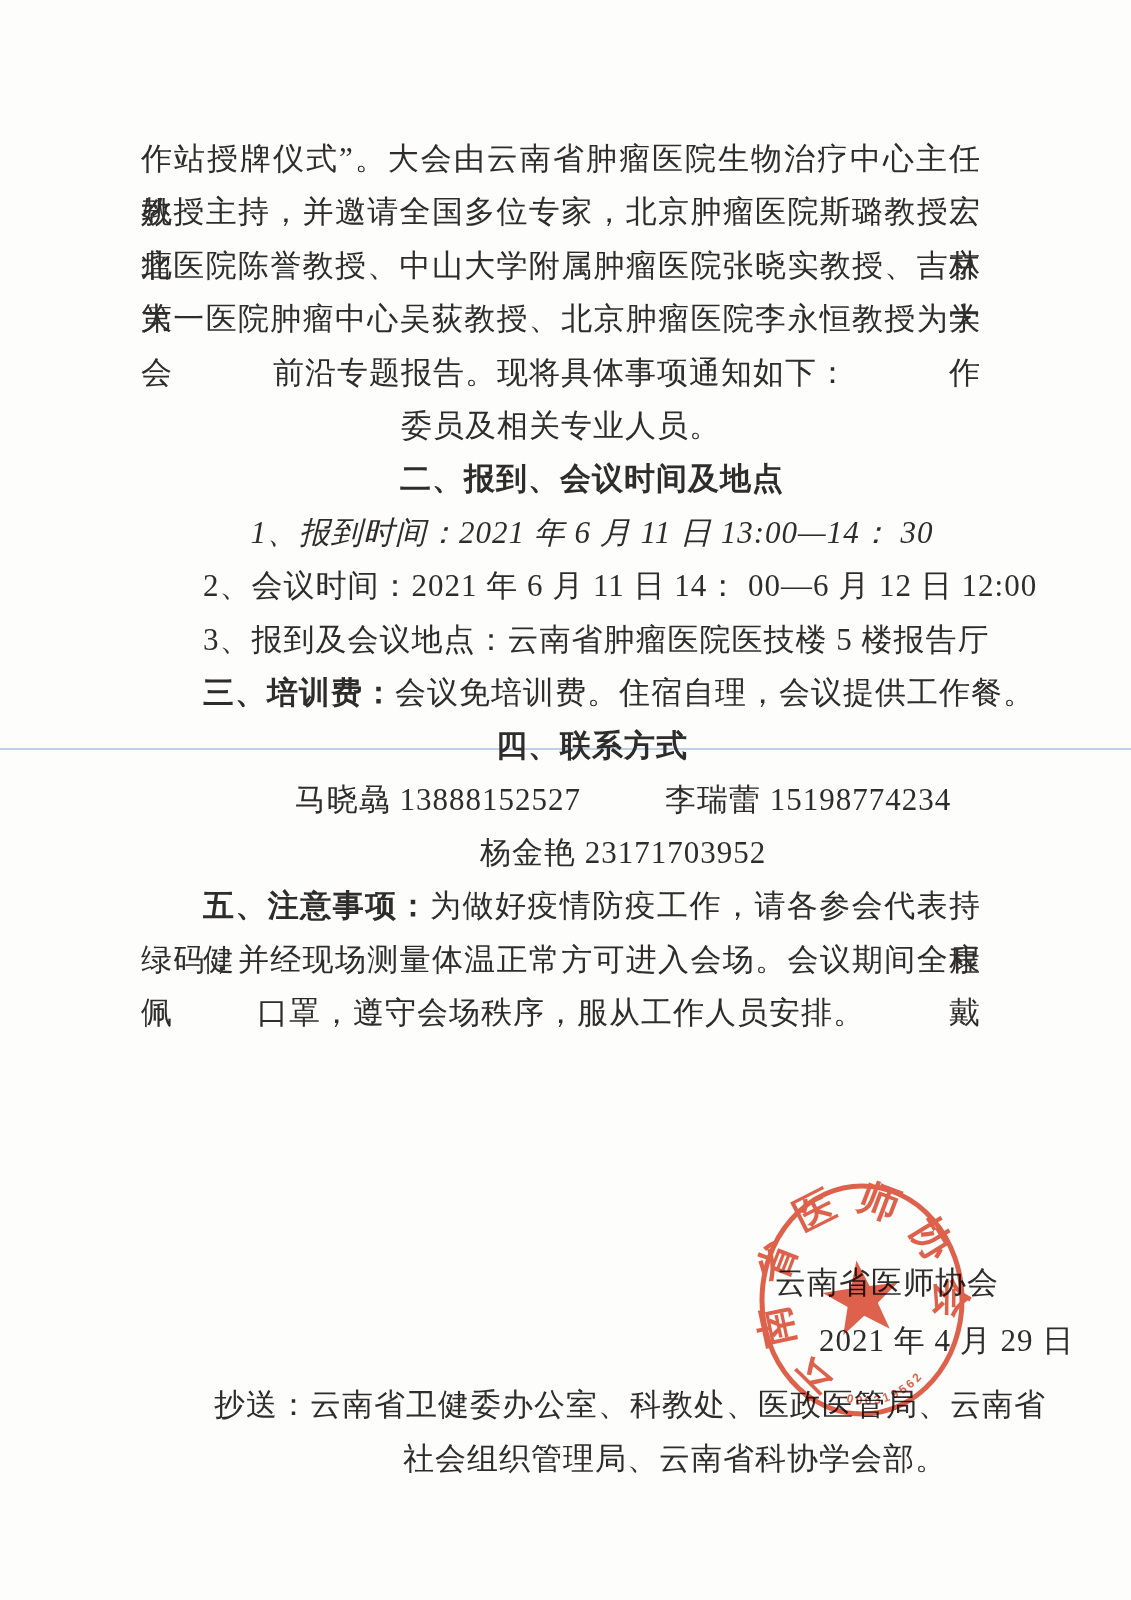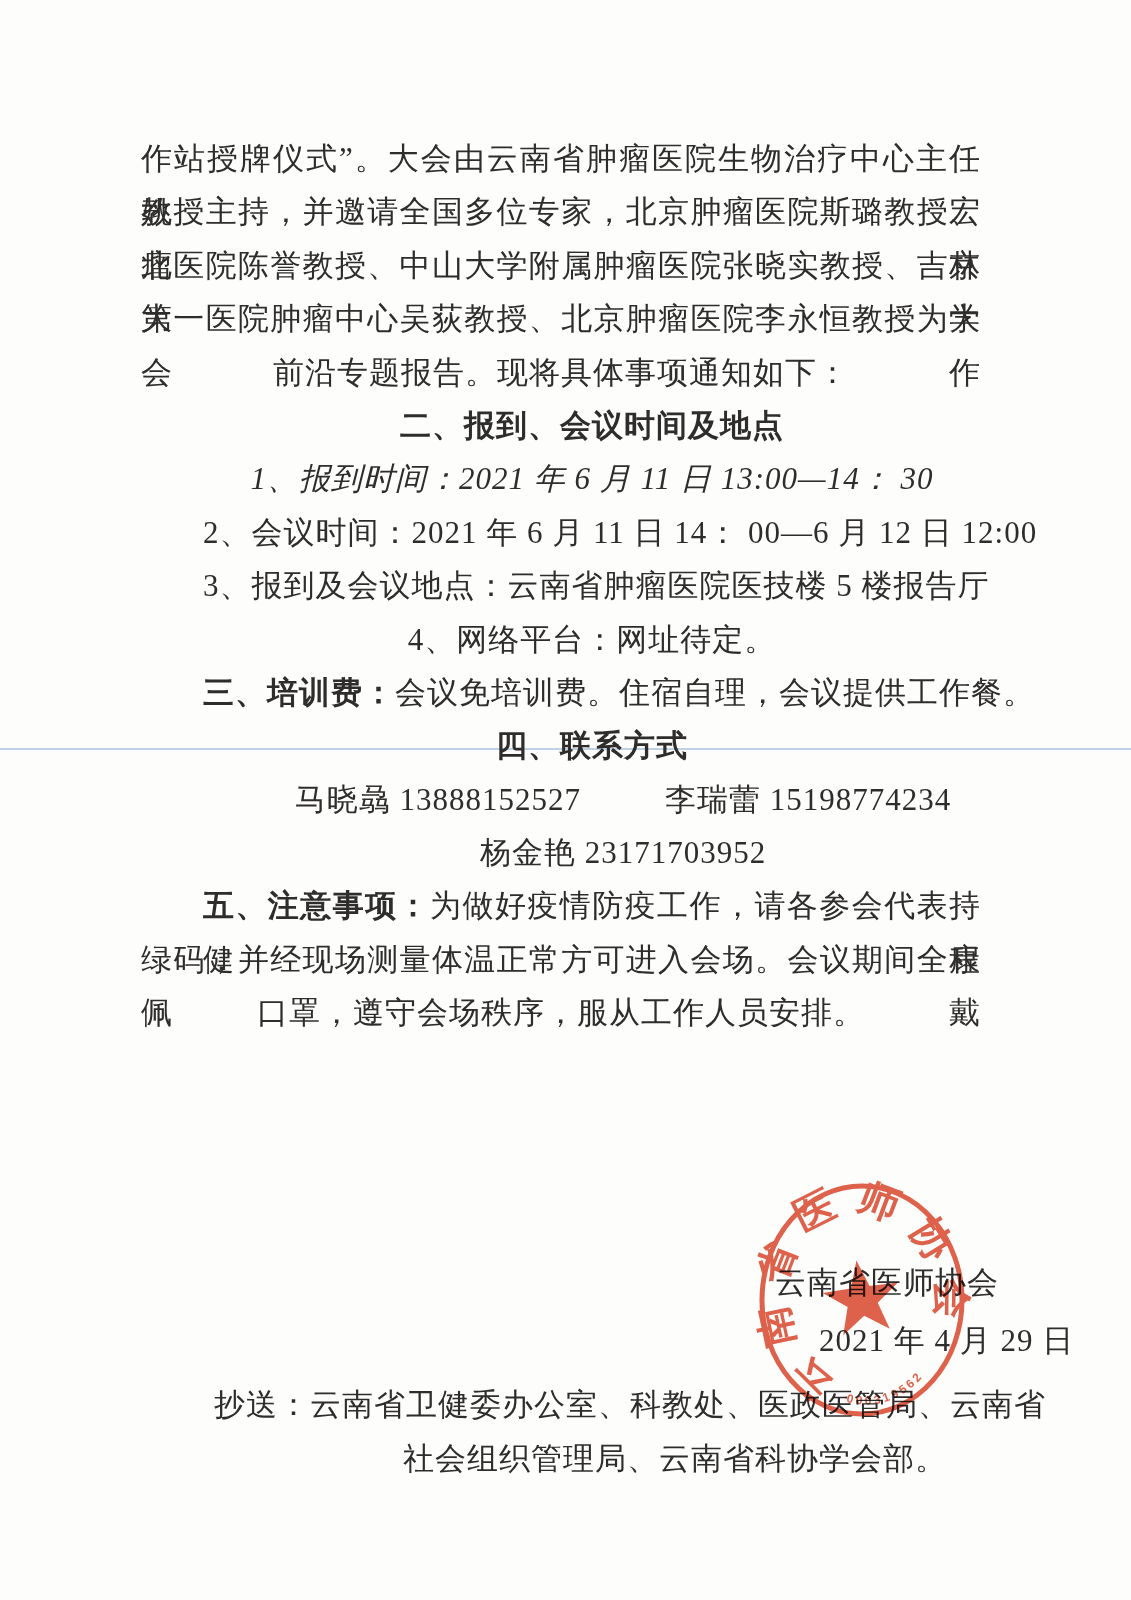--- a/index.html
+++ b/index.html
@@ -81,25 +81,25 @@
 <div class="page">
 
   <div class="scanline"></div>
 
   <div class="body-lines">
       <div class="line fill" style="padding-left: 0px;"><span>作站授牌仪式”。大会由云南省肿瘤医院生物治疗中心主任姚宏</span></div>
       <div class="line fill" style="padding-left: 0px;"><span>教授主持，并邀请全国多位专家，北京肿瘤医院斯璐教授、北京</span></div>
       <div class="line fill" style="padding-left: 0px;"><span>瘤医院陈誉教授、中山大学附属肿瘤医院张晓实教授、吉林大学</span></div>
       <div class="line fill" style="padding-left: 0px;"><span>第一医院肿瘤中心吴荻教授、北京肿瘤医院李永恒教授为大会作</span></div>
       <div class="line" style="padding-left: 0px;"><span>前沿专题报告。现将具体事项通知如下：</span></div>
+      <div class="line" style="padding-left: 0px;"><span>委员及相关专业人员。</span></div>
       <div class="line" style="padding-left: 62px;"><span class="b">二、报到、会议时间及地点</span></div>
       <div class="line" style="padding-left: 62px; font-style: italic;"><span>1、报到时间：2021 年 6 月 11 日 13:00—14： 30</span></div>
       <div class="line" style="padding-left: 62px;"><span>2、会议时间：2021 年 6 月 11 日 14： 00—6 月 12 日 12:00</span></div>
       <div class="line" style="padding-left: 62px;"><span>3、报到及会议地点：云南省肿瘤医院医技楼 5 楼报告厅</span></div>
-      <div class="line" style="padding-left: 62px;"><span>4、网络平台：网址待定。</span></div>
       <div class="line" style="padding-left: 62px;"><span class="b">三、培训费：</span><span>会议免培训费。住宿自理，会议提供工作餐。</span></div>
       <div class="line" style="padding-left: 62px;"><span class="b">四、联系方式</span></div>
       <div class="line" style="padding-left: 124px;"><span>马晓骉 13888152527</span><span class="gap">李瑞蕾 15198774234</span></div>
       <div class="line" style="padding-left: 124px;"><span>杨金艳 23171703952</span></div>
       <div class="line fill" style="padding-left: 62px;"><span class="b">五、注意事项：</span><span>为做好疫情防疫工作，请各参会代表持健康</span></div>
       <div class="line fill" style="padding-left: 0px;"><span>绿码，并经现场测量体温正常方可进入会场。会议期间全程佩戴</span></div>
       <div class="line" style="padding-left: 0px;"><span>口罩，遵守会场秩序，服从工作人员安排。</span></div>
     </div>
 
   <div class="sig sig-org">云南省医师协会</div>

